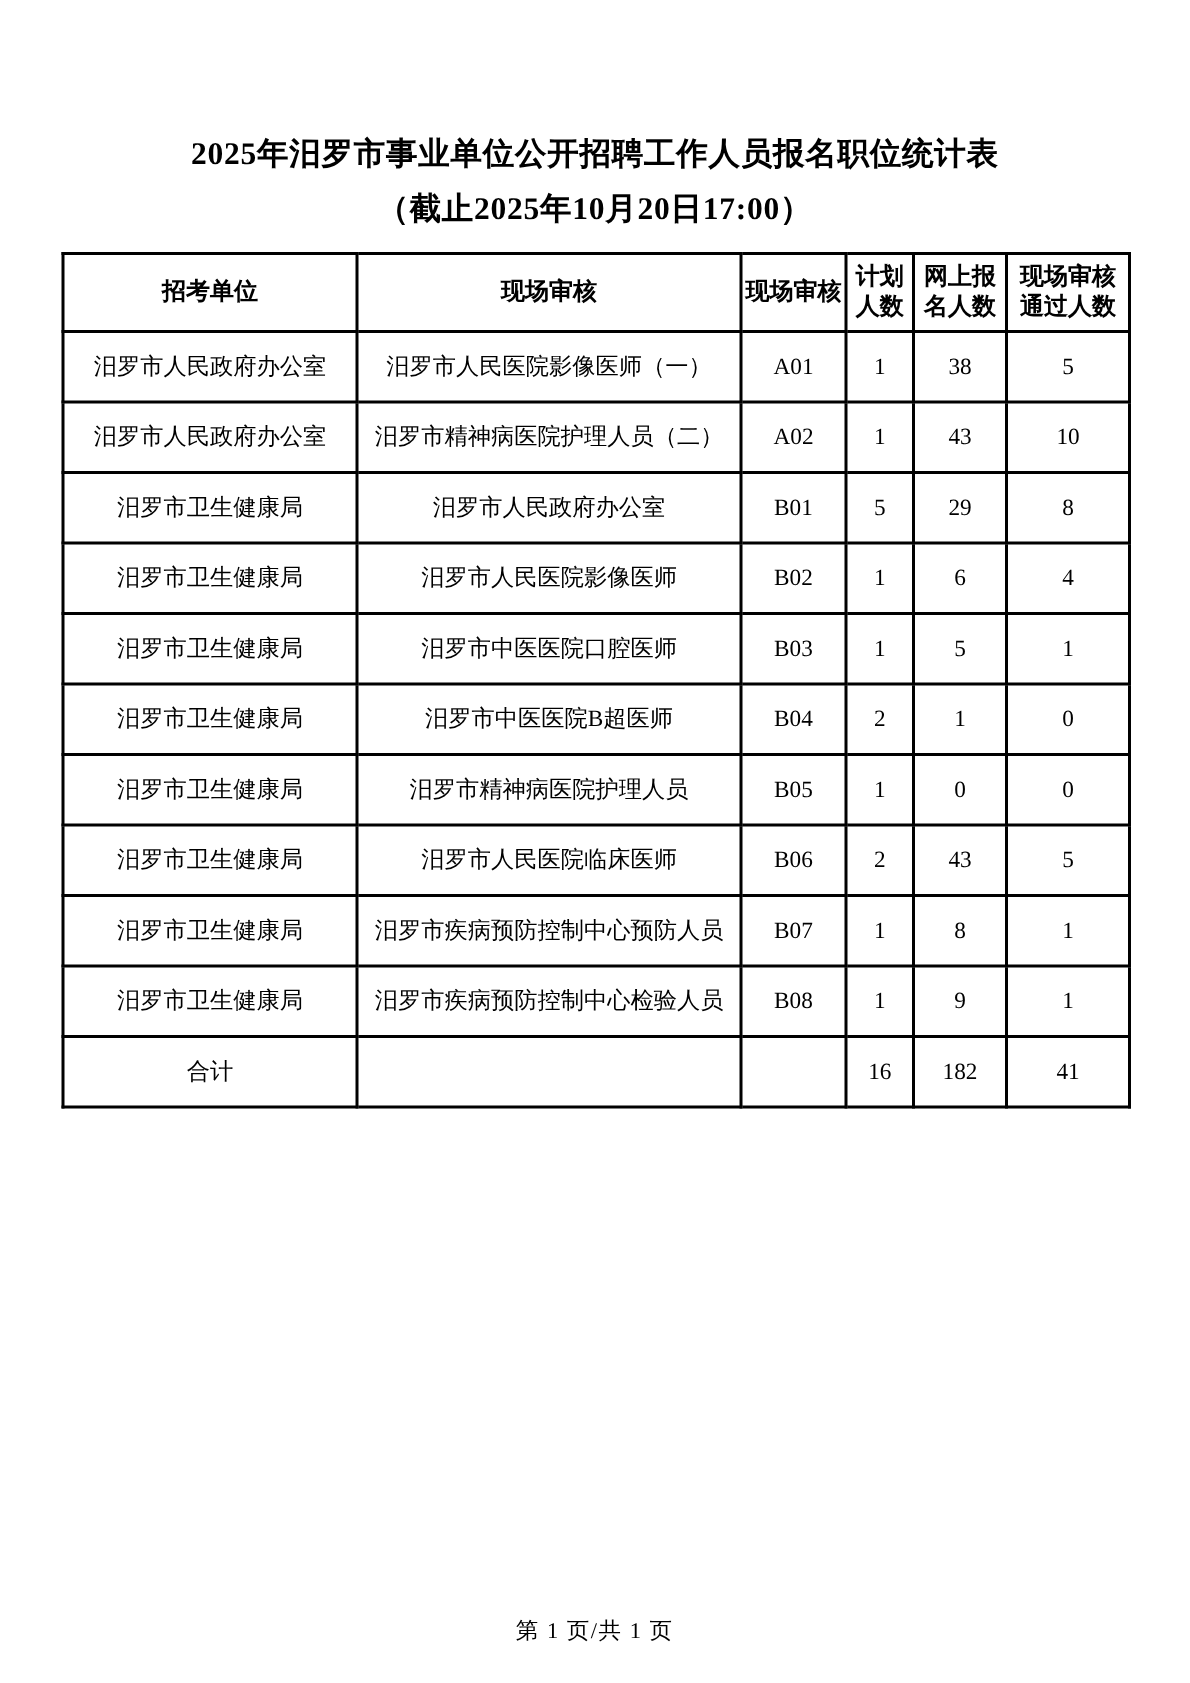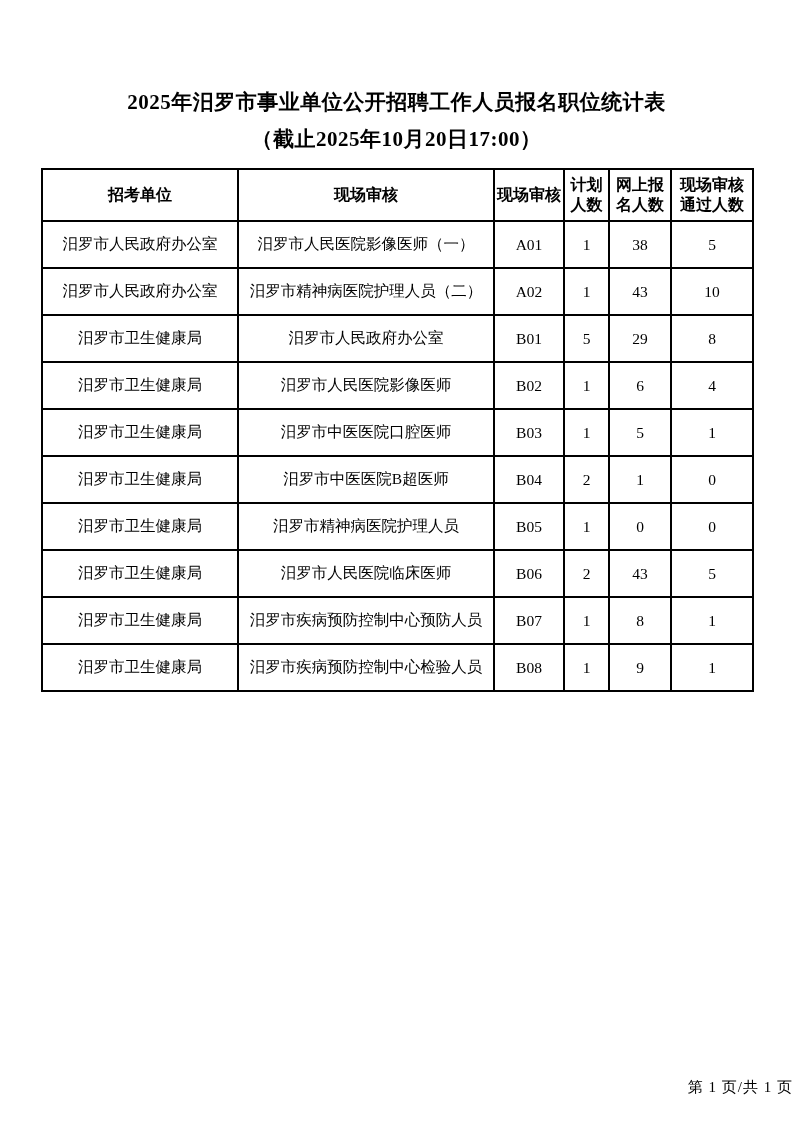--- a/index.html
+++ b/index.html
@@ -48,21 +48,21 @@
     white-space: pre-line;
   }
   .stat-table td {
     height: 47px;
     font-size: 15.5px;
   }
   .page-footer {
     position: absolute;
     top: 1078px; left: 0;
     width: 100%;
-    text-align: right;
+    text-align: center;
     font-size: 15px;
     letter-spacing: 1px;
   }
 </style>
 </head>
 <body>
 
 <div class="page">
 
   <div class="title-block">
@@ -166,18 +166,26 @@
           <td>1</td>
         </tr>
         <tr>
           <td>汨罗市卫生健康局</td>
           <td>汨罗市疾病预防控制中心检验人员</td>
           <td>B08</td>
           <td>1</td>
           <td>9</td>
           <td>1</td>
         </tr>
+        <tr>
+          <td>合计</td>
+          <td></td>
+          <td></td>
+          <td>16</td>
+          <td>182</td>
+          <td>41</td>
+        </tr>
       </tbody>
   </table>
 
   <div class="page-footer">第 1 页/共 1 页</div>
 
 </div>
 
 </body></html>

